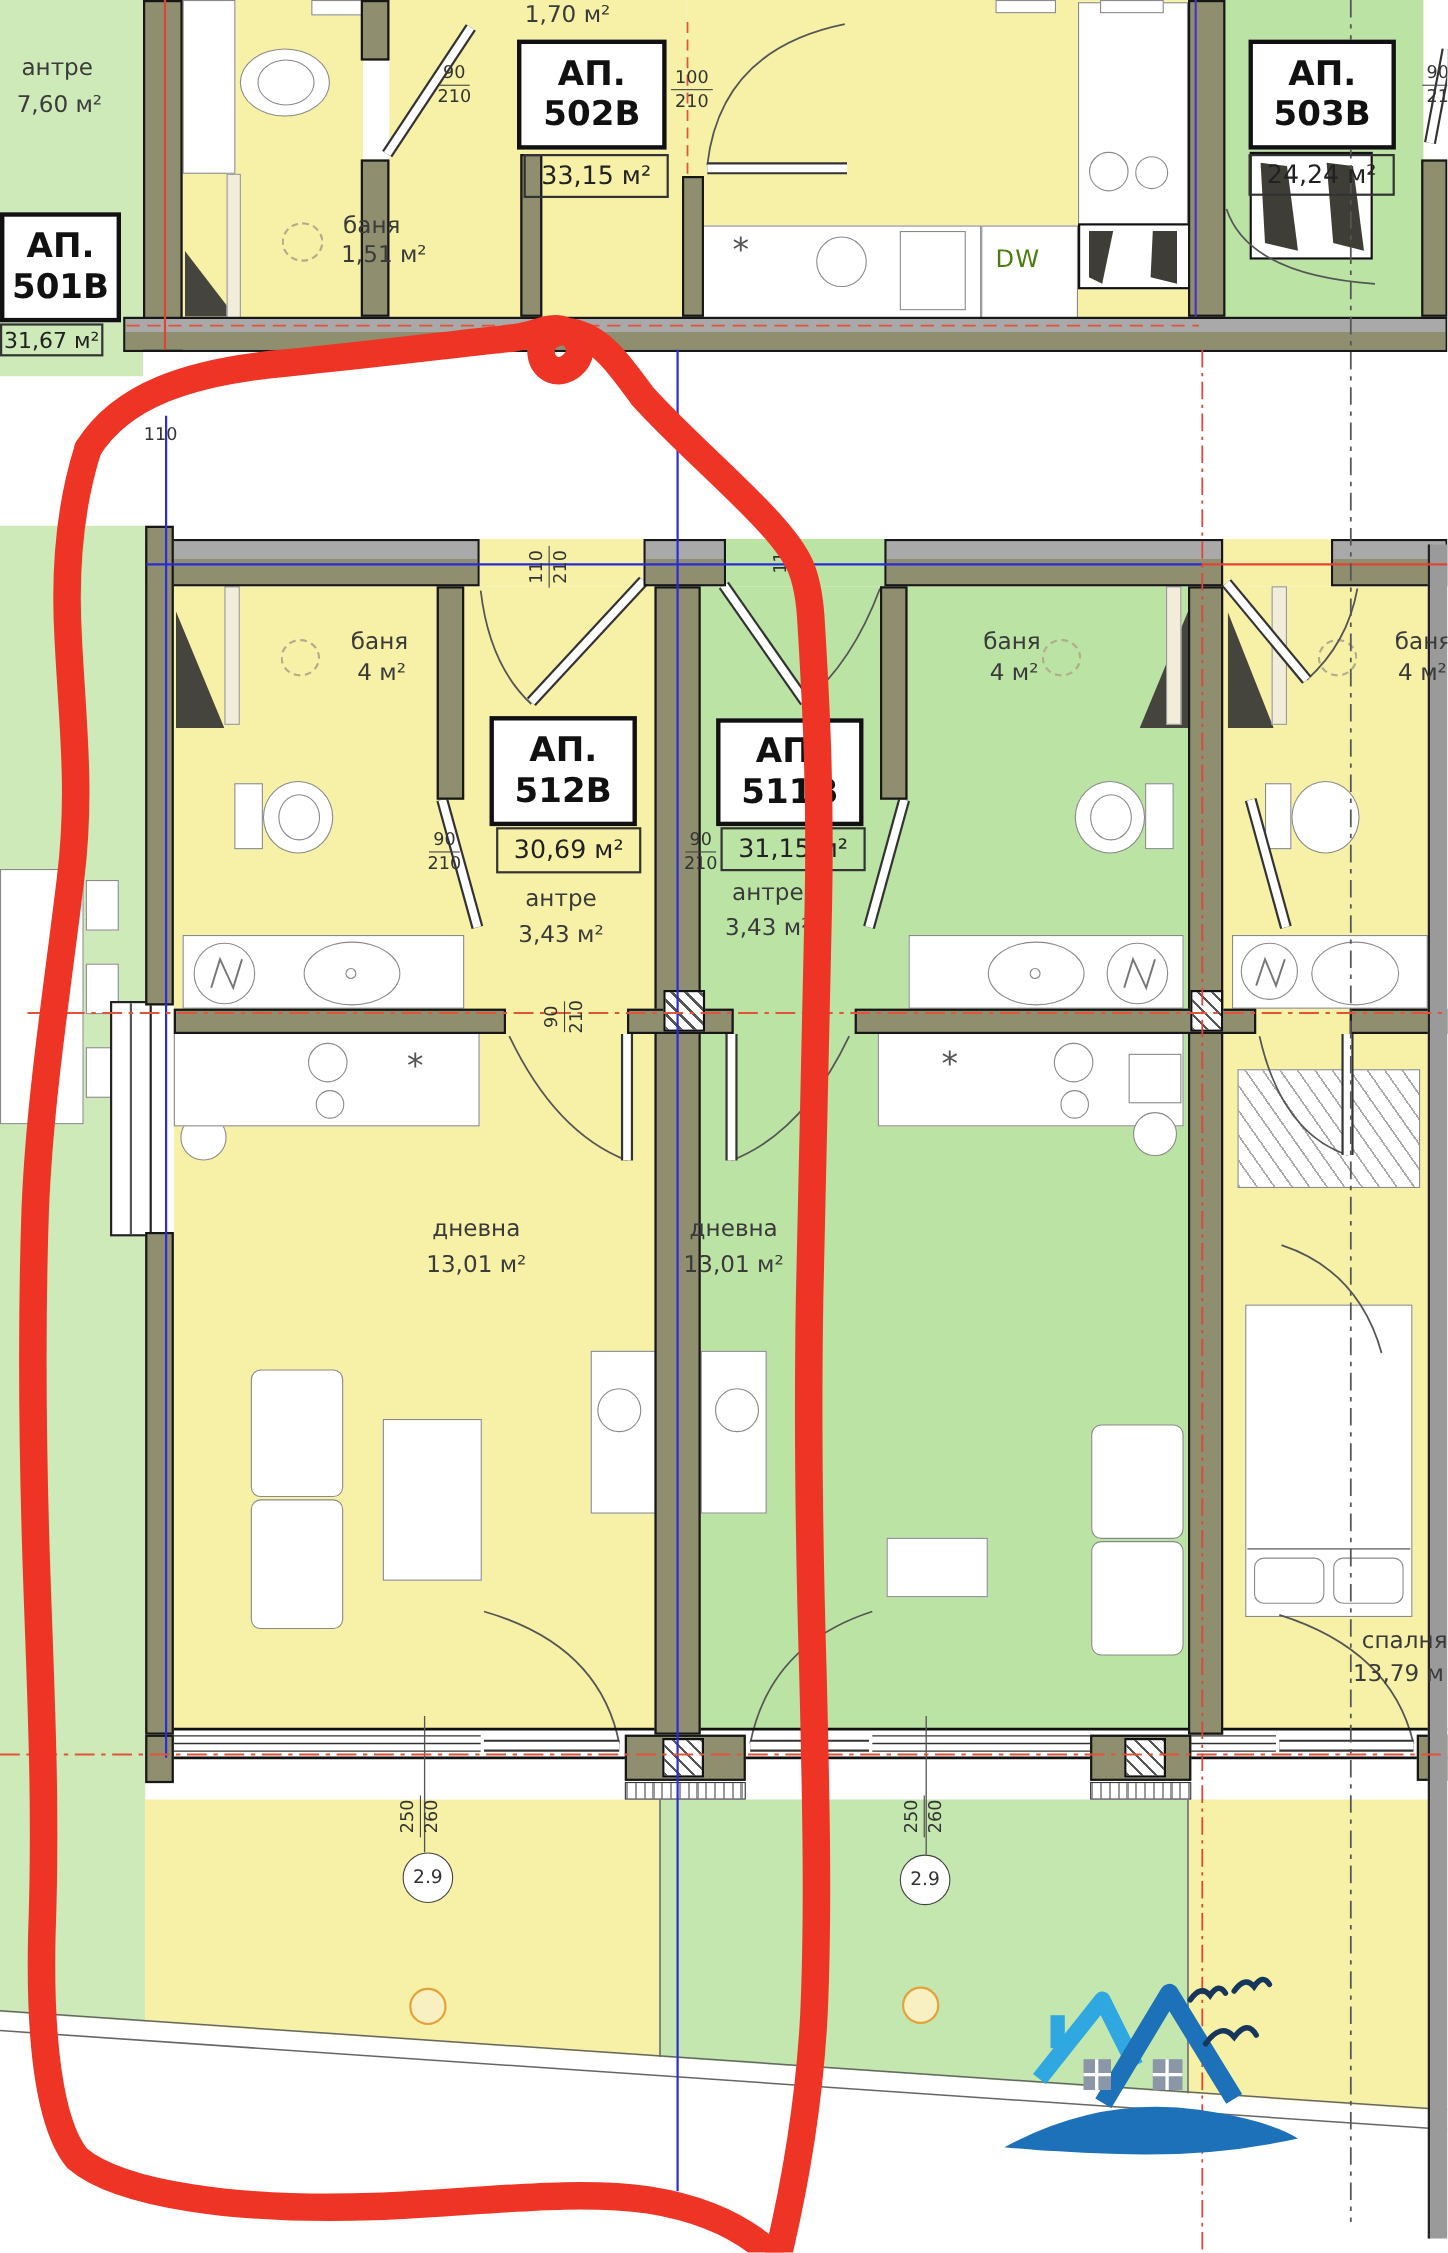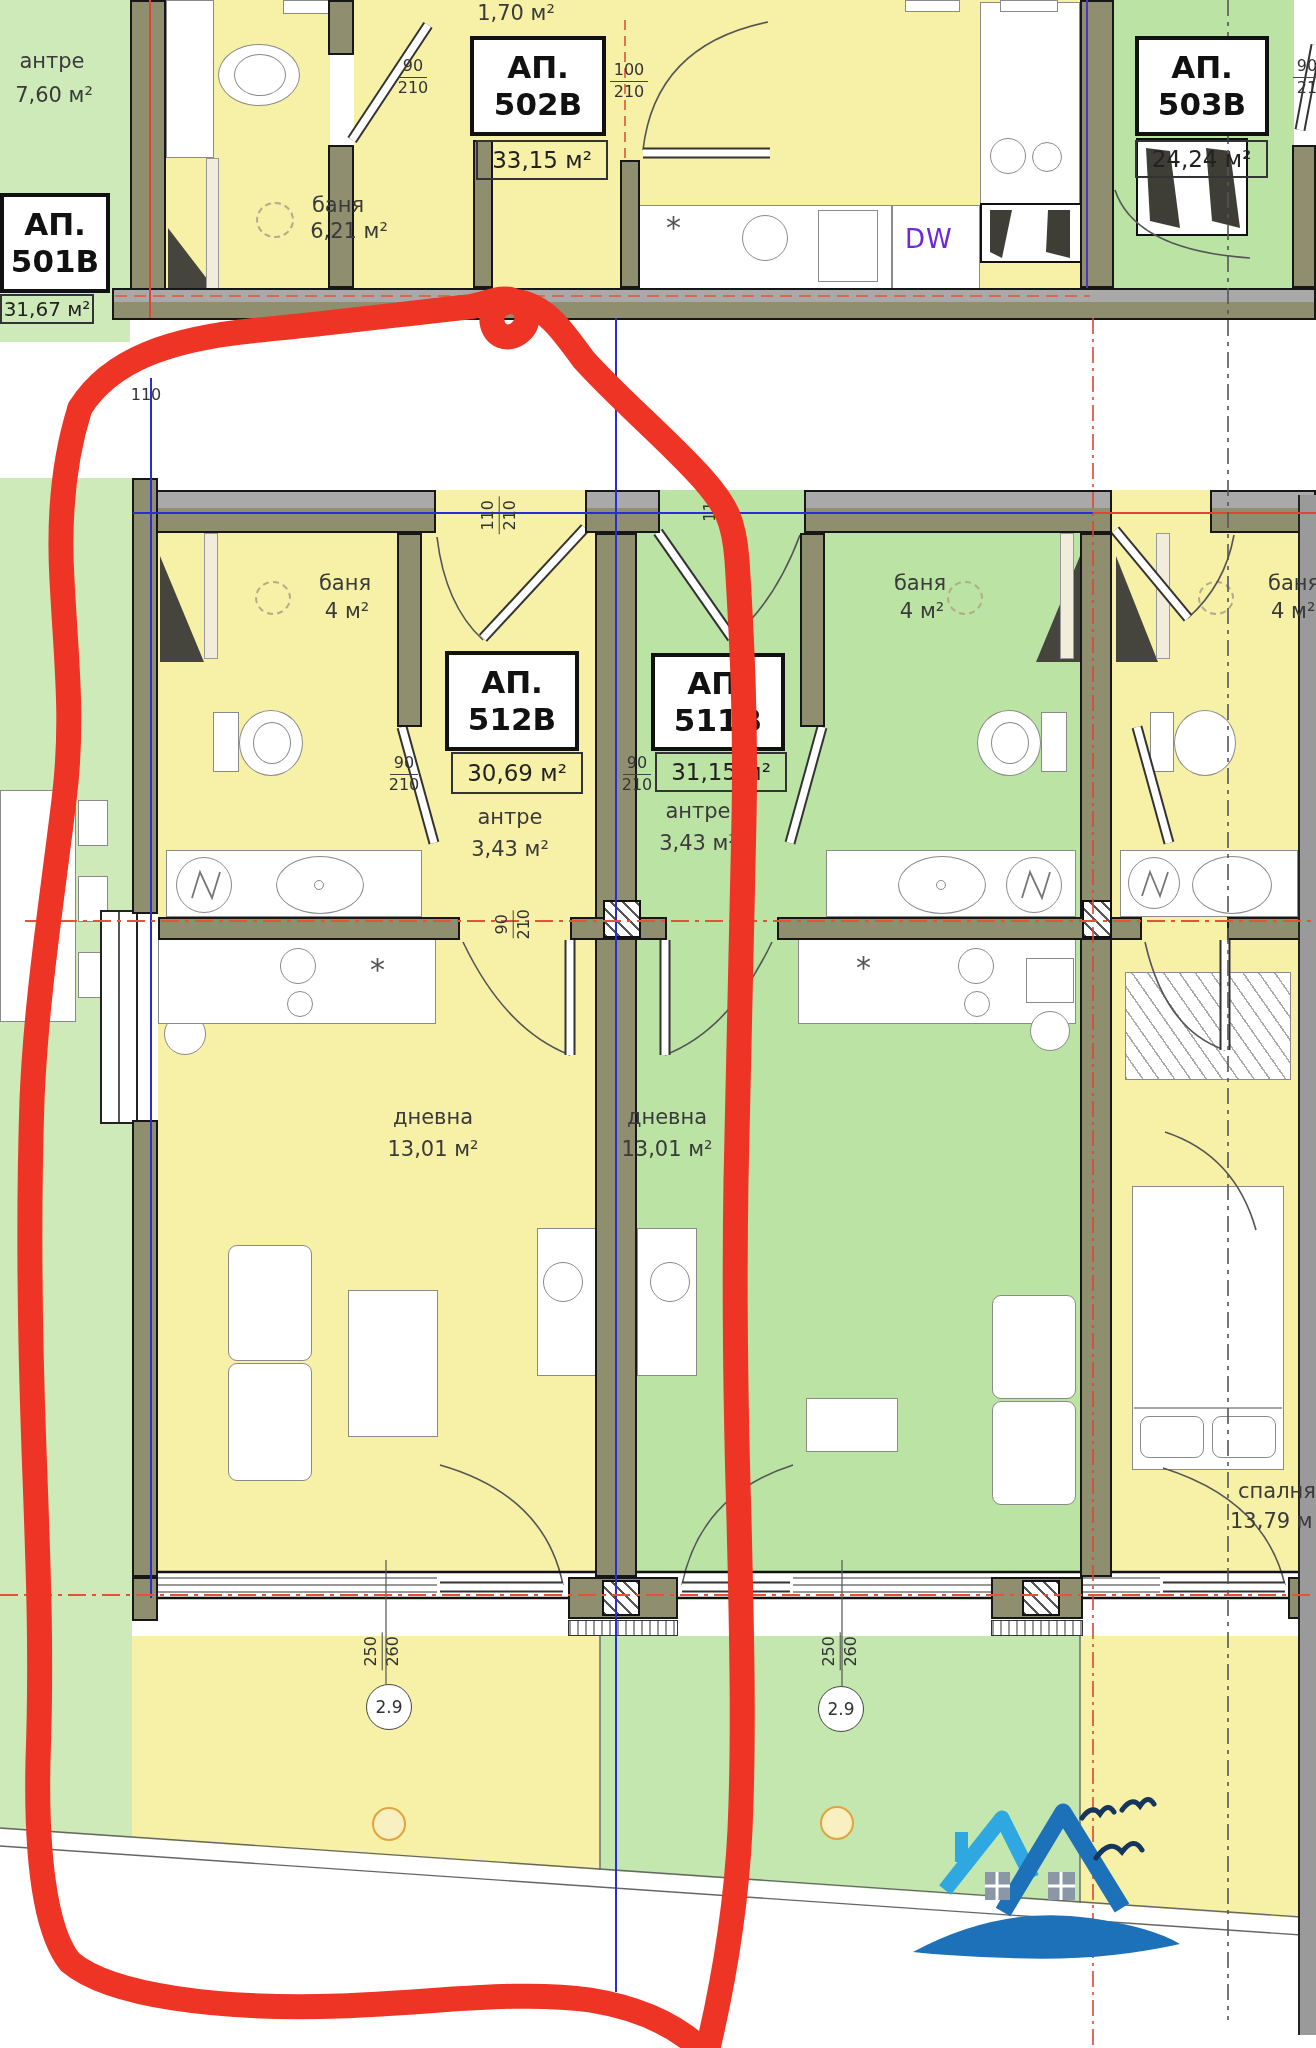--- a/index.html
+++ b/index.html
@@ -32,21 +32,21 @@
            justify-content:center;font-size:23px;color:#222;box-sizing:border-box;white-space:nowrap;}
   .dim{position:absolute;z-index:6;display:flex;flex-direction:column;align-items:center;
        font-size:16px;color:#333;line-height:1.3;}
   .dim .num{border-bottom:1.5px solid #444;padding:0 4px;}
   .dim .den{padding:0 4px;}
   .rot{transform:rotate(-90deg);transform-origin:center center;}
   .lvl{position:absolute;z-index:6;background:#fff;border:1.5px solid #444;border-radius:50%;
        display:flex;align-items:center;justify-content:center;font-size:17px;color:#333;box-sizing:border-box;}
   .orb{position:absolute;border:2px solid #e2a33c;background:#f8f0c0;border-radius:50%;z-index:2;box-sizing:border-box;}
   .star{position:absolute;z-index:6;font-size:30px;color:#555;}
-  .dw{position:absolute;z-index:6;font-size:26px;color:#6d28d9;letter-spacing:1px;}
+  .dw{position:absolute;z-index:6;font-size:22px;color:#4d7c0f;letter-spacing:1px;}
   svg{position:absolute;left:0;top:0;}
   #svg-bg{z-index:1;} #svg-mid{z-index:3;} #svg-lines{z-index:5;} #svg-top{z-index:7;}
   .logo-text{position:absolute;z-index:7;font-weight:bold;font-size:40px;color:#16365c;white-space:nowrap;}
 </style>
 </head>
 <body>
 
 <div id="plan">
 
   <div class="room" style="left:0;top:0;width:130px;height:342px;background:#cdeab8;"></div>
@@ -315,21 +315,21 @@
 
   <div class="lbl" style="left:6px;top:50px;width:92px;">антре</div>
   <div class="lbl" style="left:4px;top:84px;width:100px;">7,60 м²</div>
   <div class="aptbox" style="left:0;top:193px;width:110px;height:100px;">
     <span>АП.</span>
     <span>501В</span>
   </div>
   <div class="areabox" style="left:0;top:294px;width:94px;height:30px;font-size:20px;">31,67 м²</div>
 
   <div class="lbl" style="left:302px;top:194px;width:72px;">баня</div>
-  <div class="lbl" style="left:300px;top:220px;width:98px;">6,21 м²</div>
+  <div class="lbl" style="left:300px;top:220px;width:98px;">1,51 м²</div>
   <div class="lbl" style="left:470px;top:2px;width:92px;">1,70 м²</div>
   <div class="aptbox" style="left:470px;top:36px;width:136px;height:100px;">
     <span>АП.</span>
     <span>502В</span>
   </div>
   <div class="areabox" style="left:476px;top:140px;width:132px;height:40px;">33,15 м²</div>
 
   <div class="aptbox" style="left:1135px;top:36px;width:134px;height:100px;">
     <span>АП.</span>
     <span>503В</span>

